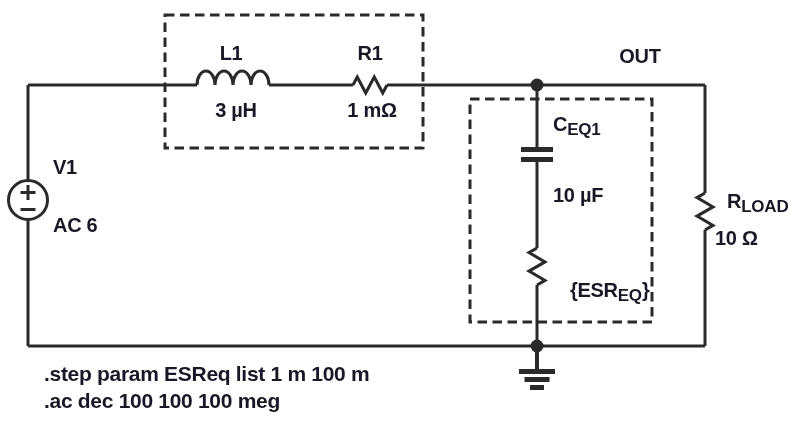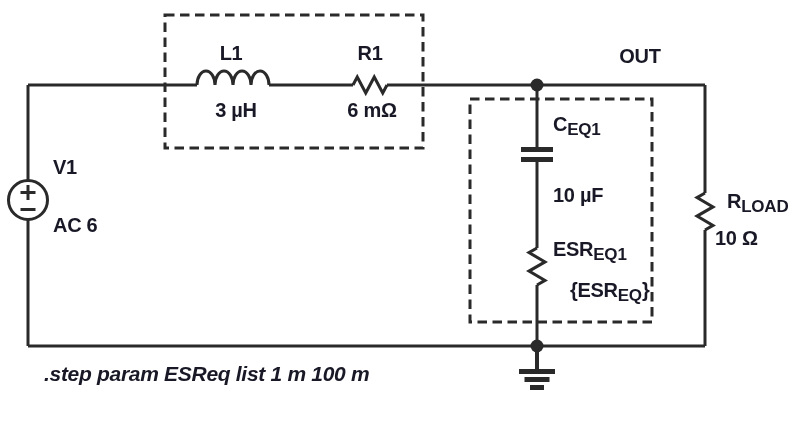--- a/index.html
+++ b/index.html
@@ -19,21 +19,21 @@
   .lbl{
     position:absolute;
     font-weight:bold;font-size:20px;line-height:1.1;
     color:var(--text);white-space:nowrap;letter-spacing:-0.3px;
   }
   .center{transform:translateX(-50%);}
   .lbl sub{font-size:17px;line-height:1;vertical-align:-4px;letter-spacing:-0.2px;}
   .directive{
     position:absolute;
     font-weight:bold;font-size:21px;line-height:1.1;
-    color:var(--text);white-space:nowrap;letter-spacing:-0.3px;font-style:italic;
+    color:var(--text);white-space:nowrap;letter-spacing:-0.3px;
   }
 </style>
 </head>
 <body>
 
 <div class="stage">
 
   <svg class="circuit" width="797" height="422" viewBox="0 0 797 422">
     <g fill="none" stroke="var(--line)" stroke-width="3">
       <path d="M28 85H197 M269 85H353 M387 85H705 M705 85V193 M705 230V346 M28 346H705 M28 85V180.5 M28 219.5V346 M537 85V148 M537 161V248 M537 285V346"></path>
@@ -56,36 +56,34 @@
     <circle cx="537" cy="346" r="6.5" fill="var(--line)"></circle>
   </svg>
 
   <div class="lbl" style="left:53px;top:156px">V1</div>
   <div class="lbl" style="left:53px;top:214px">AC 6</div>
 
   <div class="lbl center" style="left:231px;top:42px">L1</div>
   <div class="lbl center" style="left:236px;top:99px">3 µH</div>
 
   <div class="lbl center" style="left:370px;top:42px">R1</div>
-  <div class="lbl center" style="left:372px;top:99px">6 mΩ</div>
+  <div class="lbl center" style="left:372px;top:99px">1 mΩ</div>
 
   <div class="lbl center" style="left:640px;top:45px">OUT</div>
 
   <div class="lbl" style="left:553px;top:113px">
     <span>C</span><sub>EQ1</sub>
   </div>
   <div class="lbl" style="left:553px;top:184px">10 µF</div>
 
-  <div class="lbl" style="left:553px;top:238px">
-    <span>ESR</span><sub>EQ1</sub>
-  </div>
   <div class="lbl" style="left:570px;top:279px">
     <span>{ESR</span><sub>EQ</sub><span>}</span>
   </div>
 
   <div class="lbl" style="left:727px;top:190px">
     <span>R</span><sub>LOAD</sub>
   </div>
   <div class="lbl" style="left:715px;top:227px">10 Ω</div>
 
   <div class="directive" style="left:44px;top:362px">.step param ESReq list 1 m 100 m</div>
+  <div class="directive" style="left:44px;top:389px">.ac dec 100 100 100 meg</div>
 
 </div>
 
 </body></html>

